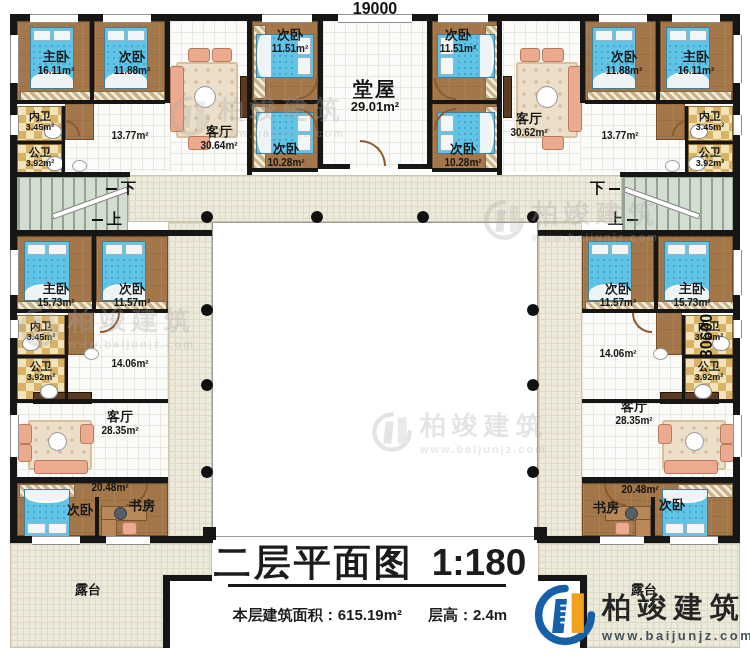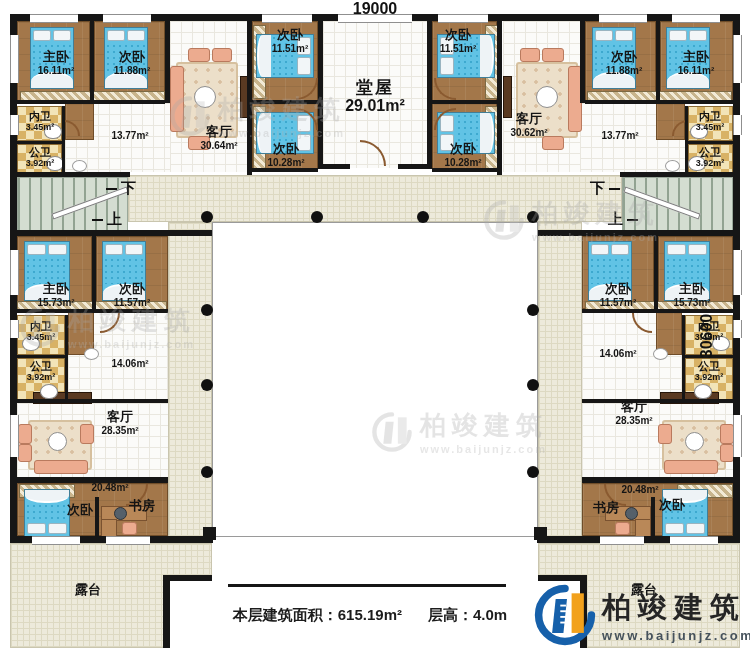--- a/index.html
+++ b/index.html
@@ -44,21 +44,21 @@
   .door.qa{border-top:2px solid #8a5a30;border-left:2px solid #8a5a30;border-radius:100% 0 0 0;}
   .door.qb{border-top:2px solid #8a5a30;border-right:2px solid #8a5a30;border-radius:0 100% 0 0;}
   .door.qc{border-bottom:2px solid #8a5a30;border-left:2px solid #8a5a30;border-radius:0 0 0 100%;}
   .door.qd{border-bottom:2px solid #8a5a30;border-right:2px solid #8a5a30;border-radius:0 0 100% 0;}
   .brk{position:absolute;background:#fff;border:1px solid #7f7f7f;}
   
   .lbl{position:absolute;text-align:center;color:#141414;line-height:1.12;}
   .lbl .n{display:block;font-size:13px;font-weight:bold;}
   .lbl .a{display:block;font-size:10px;font-weight:bold;}
   .lbl.sm .n{font-size:11px;} .lbl.sm .a{font-size:9px;}
-  .lbl.big .n{font-size:17px;letter-spacing:2px;} .lbl.big .a{font-size:16px;}
+  .lbl.big .n{font-size:20px;letter-spacing:2px;} .lbl.big .a{font-size:13px;}
   .sl{position:absolute;display:flex;align-items:center;gap:4px;font-size:15px;font-weight:bold;color:#111;}
   .sl .dash{width:11px;height:2px;background:#111;}
   .dim{position:absolute;font-size:16px;font-weight:bold;color:#111;text-align:center;}
   
   .wm{position:absolute;display:flex;align-items:center;gap:6px;opacity:.30;pointer-events:none;}
   .wm-b{font-size:26px;font-weight:bold;color:#a8a8a8;letter-spacing:6px;white-space:nowrap;}
   .wm-u{font-size:11px;font-weight:bold;color:#b0b0b0;letter-spacing:2px;white-space:nowrap;}
   
   .title-row{position:absolute;text-align:center;color:#1c1c1c;white-space:nowrap;}
   .title-main{font-size:37px;font-weight:bold;letter-spacing:3px;}
@@ -597,23 +597,26 @@
         <path d="M30 6a24 24 0 1 0 24 24" fill="none" stroke="#a8a8a8" stroke-width="6" stroke-linecap="round"></path>
         <rect x="23" y="16" width="11" height="30" fill="#a8a8a8" transform="skewX(-6)"></rect>
         <rect x="38" y="10" width="12" height="36" fill="#bdbdbd"></rect>
       </svg>
     <div>
         <div class="wm-b">柏竣建筑</div>
         <div class="wm-u">www.baijunjz.com</div>
       </div>
   </div>
 
+  <div class="title-row" style="left:180px;top:538px;width:380px;">
+    <span class="title-main">二层平面图</span><span class="title-scale">1:180</span>
+  </div>
   <div class="underline" style="left:228px;top:584px;width:278px;height:3px;"></div>
   <div class="subtitle" style="left:160px;top:606px;width:420px;">
-    <span>本层建筑面积：</span><span>615.19m²</span><span class="gap"></span><span>层高：</span><span>4.0m</span>
+    <span>本层建筑面积：</span><span>615.19m²</span><span class="gap"></span><span>层高：</span><span>2.4m</span>
   </div>
 
   <div class="logo" style="left:532px;top:582px;">
     <svg width="66" height="66" viewBox="0 0 70 70">
       <path d="M35 7a28 28 0 1 0 28 28" fill="none" stroke="#1660aa" stroke-width="8" stroke-linecap="round"></path>
       <rect x="27" y="18" width="12" height="36" fill="#1660aa" transform="skewX(-6)"></rect>
       <rect x="42" y="12" width="13" height="42" fill="#f2a11c"></rect>
       <rect x="30" y="24" width="6" height="2" fill="#ffffff"></rect>
         <rect x="30" y="30" width="6" height="2" fill="#ffffff"></rect>
         <rect x="30" y="36" width="6" height="2" fill="#ffffff"></rect>

